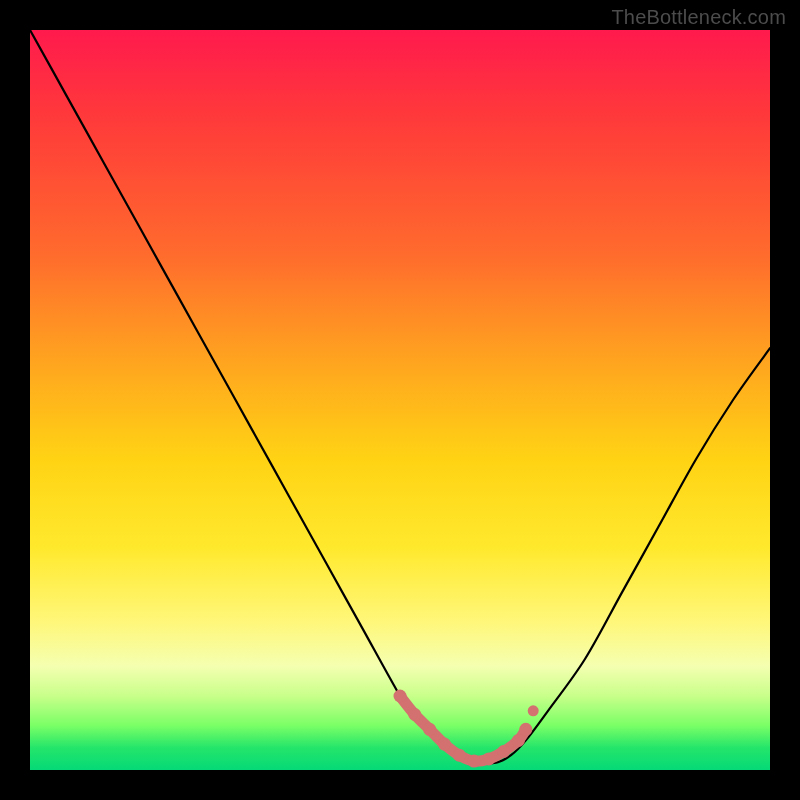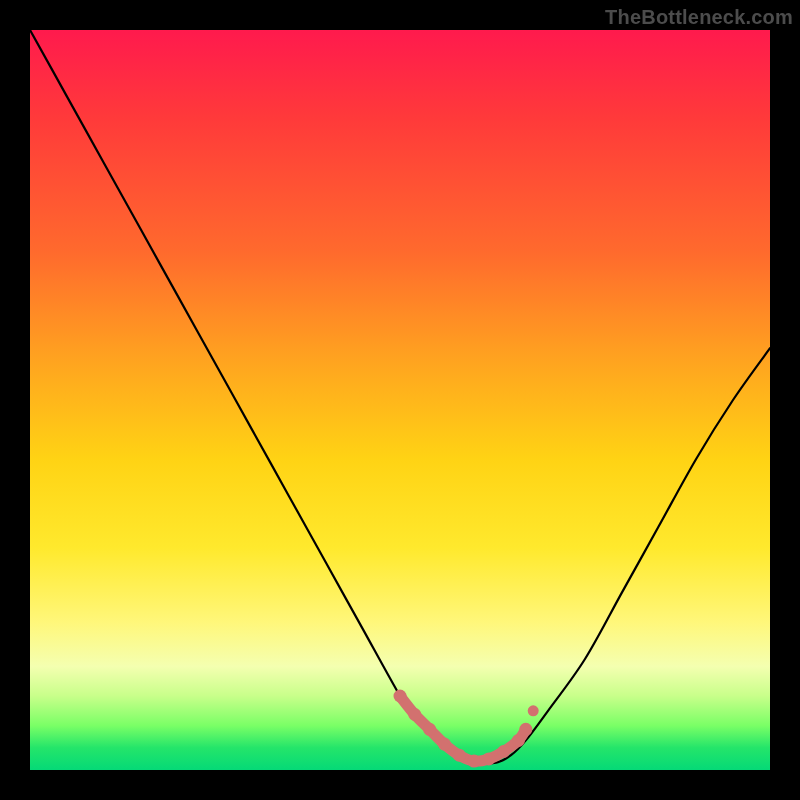--- a/index.html
+++ b/index.html
@@ -38,24 +38,24 @@
       #f4ffb0 86%,
       #c8ff8a 90%,
       #7aff66 94%,
       #24e56a 97%,
       #05d977 100%
     );
   }
   .watermark {
     position: absolute;
     top: 6px;
-    right: 7px;
+    right: 14px;
     color: #4c4c4c;
     font-size: 20px;
-    font-weight: 700;
+    font-weight: 400;
     letter-spacing: 0.2px;
   }
   svg { display: block; }
 </style>
 </head>
 <body>
 
 <div class="frame">
 
   <div class="plot">

